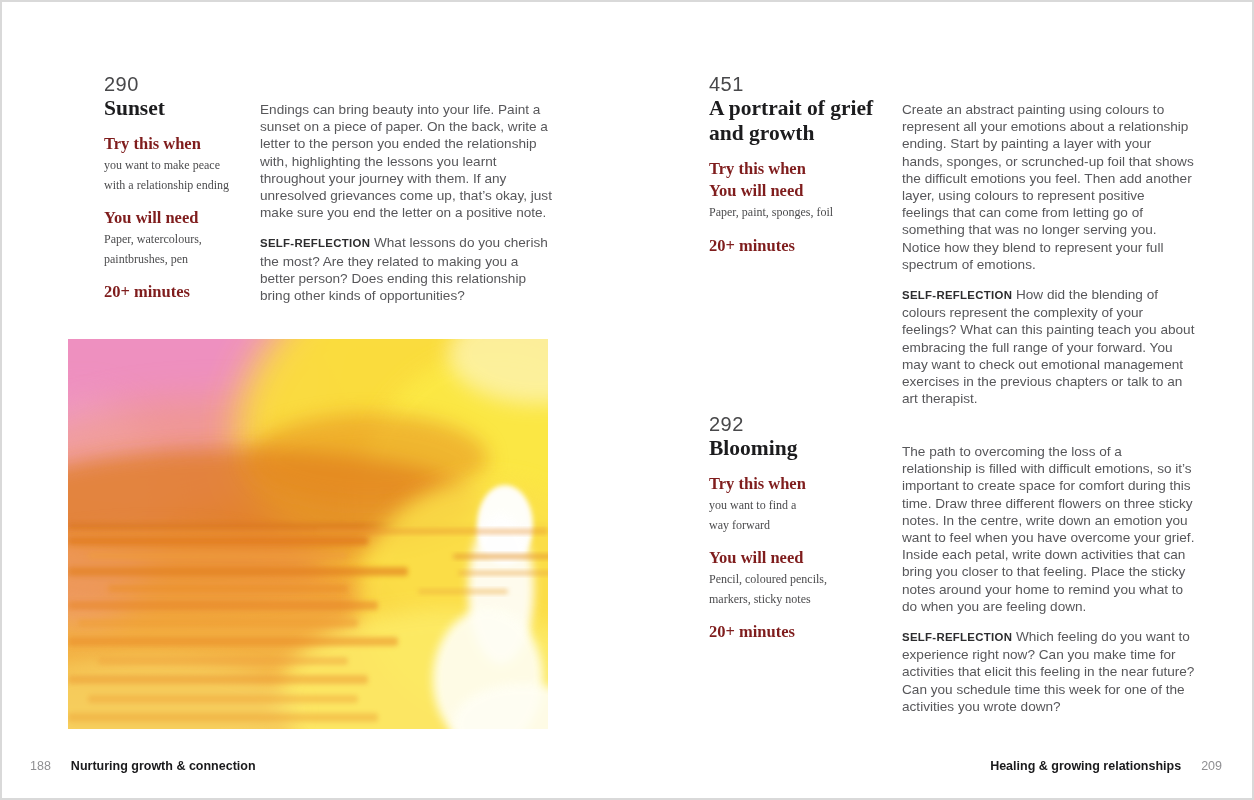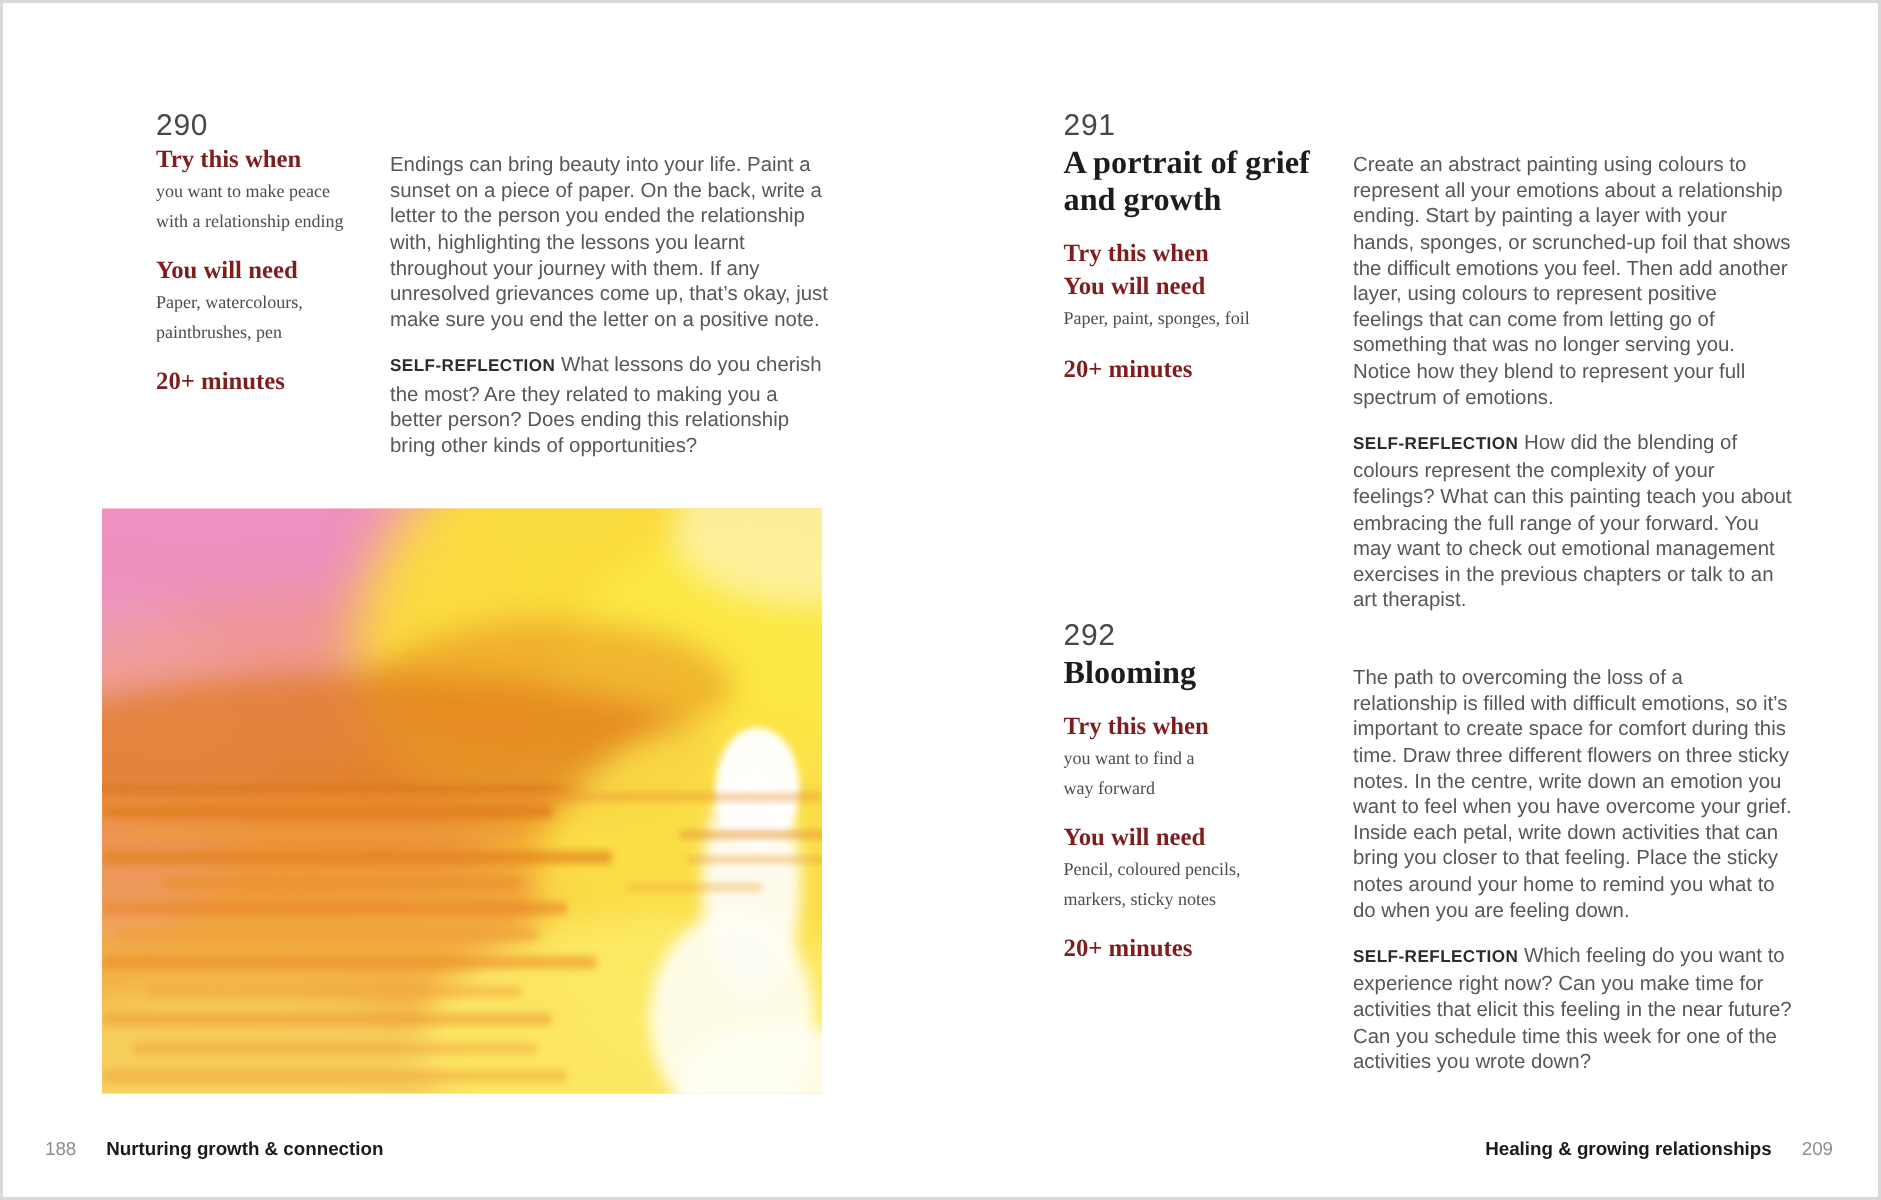--- a/index.html
+++ b/index.html
@@ -80,20 +80,21 @@
 
   figure.painting { margin: 0; }
 </style>
 </head>
 <body>
 
 <div class="page">
 
   <section class="abs" style="left:66px; top:70px; width:192px;margin-left:36px;">
     <div class="act-number">290</div>
+    <h2 class="act-title">Sunset</h2>
     <h3 class="meta-label">Try this when</h3>
     <p class="meta-text">you want to make peace
 with a relationship ending</p>
     <h3 class="meta-label">You will need</h3>
     <p class="meta-text">Paper, watercolours,
 paintbrushes, pen</p>
     <h3 class="meta-label duration">20+ minutes</h3>
   </section>
 
   <section class="abs body-col" style="left:258px; top:99px; width:293px;">
@@ -163,21 +164,21 @@
       <rect x="10" y="280" width="280" height="8" rx="3" fill="#ef9d36" opacity="0.55" filter="url(#b3)"></rect>
       <rect x="0" y="298" width="330" height="9" rx="3" fill="#ea8c25" opacity="0.55" filter="url(#b3)"></rect>
       <rect x="30" y="318" width="250" height="8" rx="3" fill="#f0a43e" opacity="0.5" filter="url(#b3)"></rect>
       <rect x="0" y="336" width="300" height="9" rx="3" fill="#ec9730" opacity="0.5" filter="url(#b3)"></rect>
       <rect x="20" y="356" width="270" height="8" rx="3" fill="#efa238" opacity="0.45" filter="url(#b3)"></rect>
       <rect x="0" y="374" width="310" height="9" rx="3" fill="#eda035" opacity="0.45" filter="url(#b3)"></rect>
     </svg>
   </figure>
 
   <section class="abs" style="left:707px; top:70px; width:200px;">
-    <div class="act-number">291</div>
+    <div class="act-number">451</div>
     <h2 class="act-title">A portrait of grief
 and growth</h2>
     <h3 class="meta-label">Try this when</h3>
     <h3 class="meta-label">You will need</h3>
     <p class="meta-text">Paper, paint, sponges, foil</p>
     <h3 class="meta-label duration">20+ minutes</h3>
   </section>
 
   <section class="abs body-col" style="left:900px; top:99px; width:293px;">
     <p>Create an abstract painting using colours to represent all your emotions about a relationship ending. Start by painting a layer with your hands, sponges, or scrunched-up foil that shows the difficult emotions you feel. Then add another layer, using colours to represent positive feelings that can come from letting go of something that was no longer serving you. Notice how they blend to represent your full spectrum of emotions.</p>

